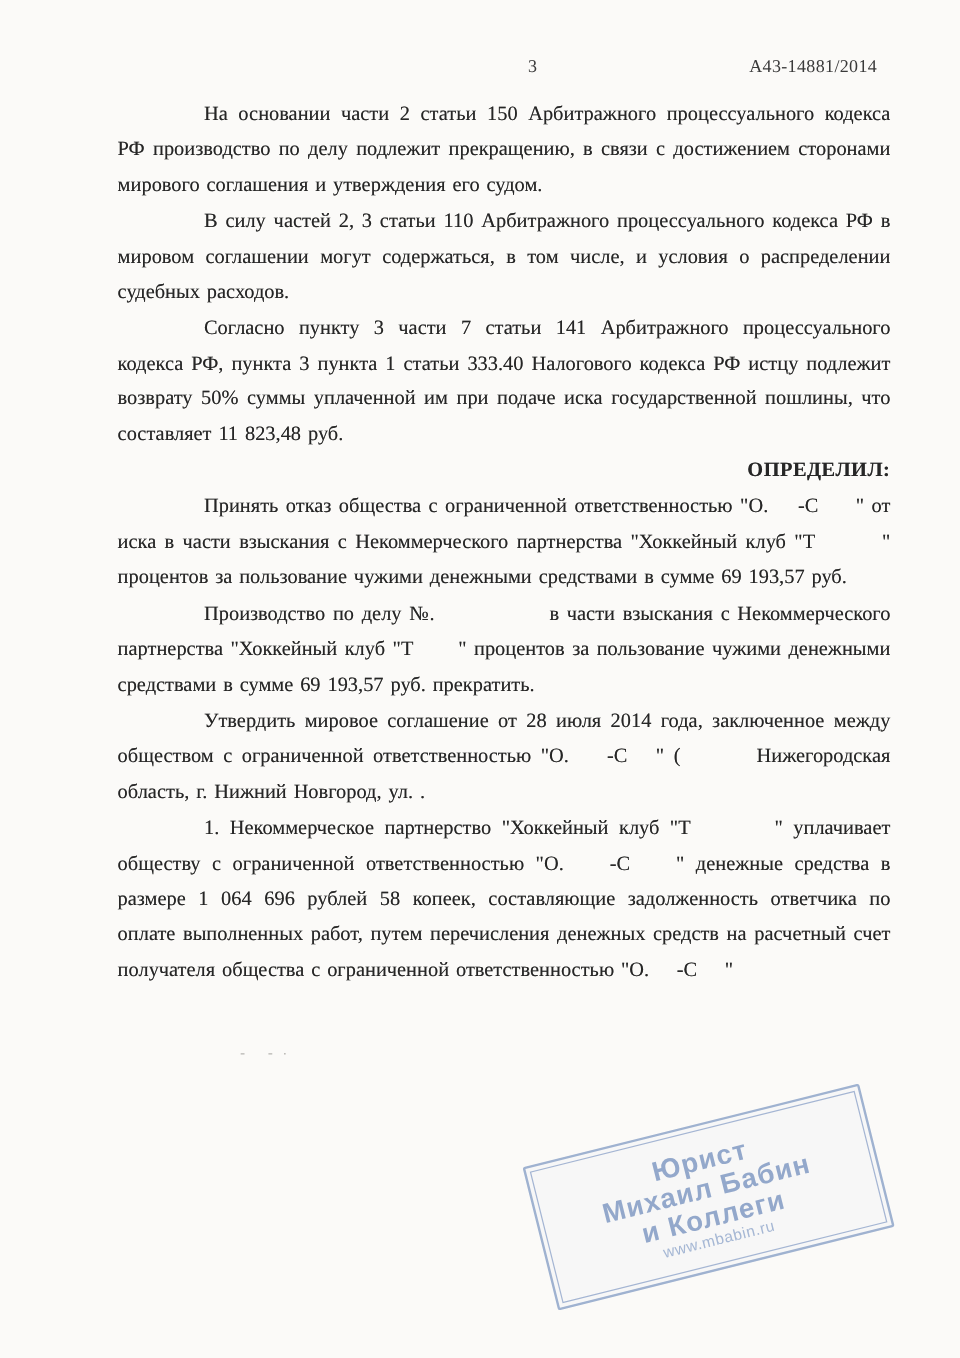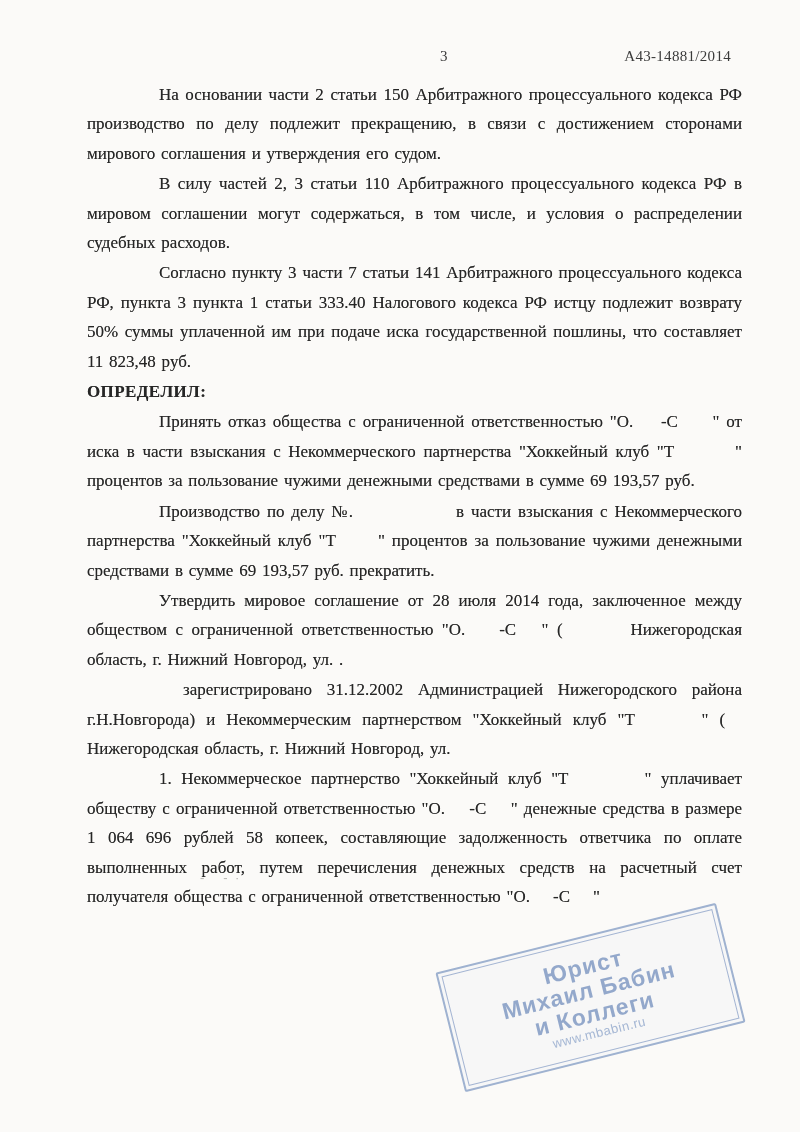--- a/index.html
+++ b/index.html
@@ -17,23 +17,23 @@
   }
   .page-num{position:absolute;left:353px;top:0;}
   .case-num{position:absolute;right:11px;top:0;letter-spacing:.3px;}
   .doc-body{
     position:absolute;left:87px;right:58px;top:80px;z-index:2;
     font-size:17px;line-height:29.4px;
     text-align:justify;
     word-spacing:1.5px;
     text-shadow:0 0 .5px rgba(40,40,40,.55);
   }
-  .para{margin:0 0 1px 0;text-indent:72px;}
+  .para{margin:0 0 1px 11px;text-indent:72px;}
   .para.heading{
-    text-indent:0;text-align:left;font-weight:700;
+    text-indent:0;text-align:right;font-weight:700;
     letter-spacing:.4px;
   }
   .para.hang{text-indent:96px;}
   .para.sect{text-indent:28px;margin-top:30px;}
   .artifact{
     position:absolute;left:200px;top:870px;z-index:2;
     color:#b7b6b2;font-size:13px;letter-spacing:2px;white-space:pre;
     font-family:"Liberation Sans",sans-serif;
   }
   .stamp{
@@ -71,21 +71,20 @@
   </div>
 
   <div class="doc-body">
     <p class="para">На основании части 2 статьи 150 Арбитражного процессуального кодекса РФ производство по делу подлежит прекращению, в связи с достижением сторонами мирового соглашения и утверждения его судом.</p>
     <p class="para">В силу частей 2, 3 статьи 110 Арбитражного процессуального кодекса РФ в мировом соглашении могут содержаться, в том числе, и условия о распределении судебных расходов.</p>
     <p class="para">Согласно пункту 3 части 7 статьи 141 Арбитражного процессуального кодекса РФ, пункта 3 пункта 1 статьи 333.40 Налогового кодекса РФ истцу подлежит возврату 50% суммы уплаченной им при подаче иска государственной пошлины, что составляет 11&nbsp;823,48 руб.</p>
     <p class="para heading">ОПРЕДЕЛИЛ:</p>
     <p class="para">Принять отказ общества с ограниченной ответственностью "О.&nbsp;&nbsp;&nbsp;&nbsp;-С&nbsp;&nbsp;&nbsp;&nbsp;&nbsp;" от иска в части взыскания с Некоммерческого партнерства "Хоккейный клуб "Т&nbsp;&nbsp;&nbsp;&nbsp;&nbsp;&nbsp;&nbsp;&nbsp;" процентов за пользование чужими денежными средствами в сумме 69&nbsp;193,57 руб.</p>
     <p class="para">Производство по делу №.&nbsp;&nbsp;&nbsp;&nbsp;&nbsp;&nbsp;&nbsp;&nbsp;&nbsp;&nbsp;&nbsp;&nbsp;&nbsp;&nbsp; в части взыскания с Некоммерческого партнерства "Хоккейный клуб "Т&nbsp;&nbsp;&nbsp;&nbsp;&nbsp;&nbsp;" процентов за пользование чужими денежными средствами в сумме 69&nbsp;193,57 руб. прекратить.</p>
     <p class="para">Утвердить мировое соглашение от 28 июля 2014 года, заключенное между обществом с ограниченной ответственностью "О.&nbsp;&nbsp;&nbsp;&nbsp;-С&nbsp;&nbsp;&nbsp;" (&nbsp;&nbsp;&nbsp;&nbsp;&nbsp;&nbsp;&nbsp; Нижегородская область, г. Нижний Новгород, ул.&nbsp;.</p>
-    <p class="para hang">зарегистрировано 31.12.2002 Администрацией Нижегородского района г.Н.Новгорода) и Некоммерческим партнерством "Хоккейный клуб "Т&nbsp;&nbsp;&nbsp;&nbsp;&nbsp;&nbsp;" (&nbsp;&nbsp; Нижегородская область, г. Нижний Новгород, ул.</p>
     <p class="para">1. Некоммерческое партнерство "Хоккейный клуб "Т&nbsp;&nbsp;&nbsp;&nbsp;&nbsp;&nbsp;&nbsp;&nbsp;" уплачивает обществу с ограниченной ответственностью "О.&nbsp;&nbsp;&nbsp;&nbsp;-С&nbsp;&nbsp;&nbsp;&nbsp;" денежные средства в размере 1&nbsp;064&nbsp;696 рублей 58 копеек, составляющие задолженность ответчика по оплате выполненных работ, путем перечисления денежных средств на расчетный счет получателя общества с ограниченной ответственностью "О.&nbsp;&nbsp;&nbsp;&nbsp;-С&nbsp;&nbsp;&nbsp;&nbsp;"</p>
   </div>
 
   <div class="artifact">-   - ·</div>
 
   <div class="stamp">
     <div class="stamp-inner">
       <div class="stamp-line big">Юрист</div>
       <div class="stamp-line big">Михаил Бабин</div>
       <div class="stamp-line big">и Коллеги</div>

